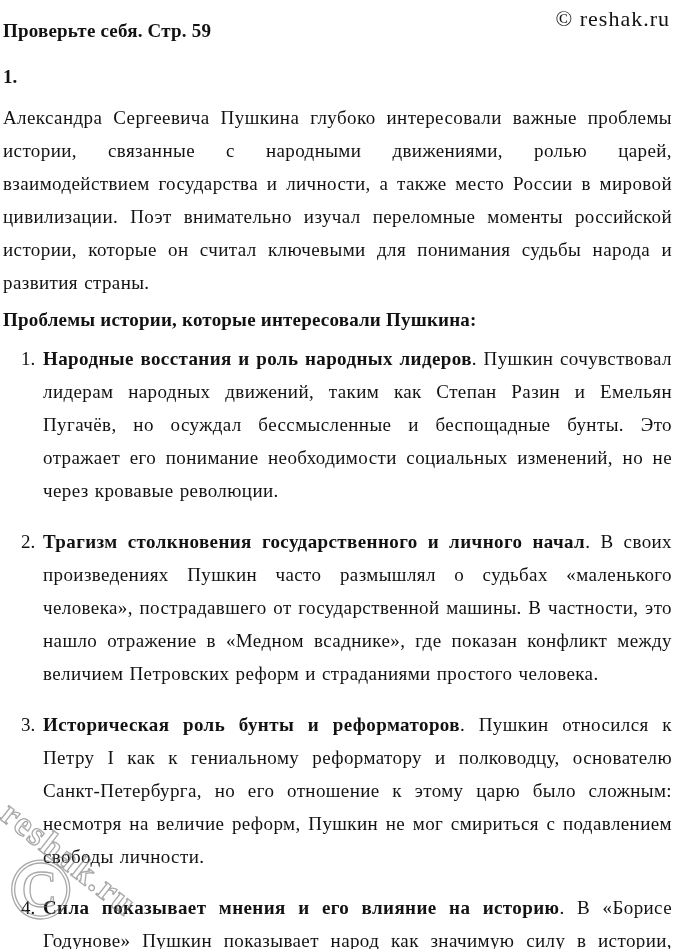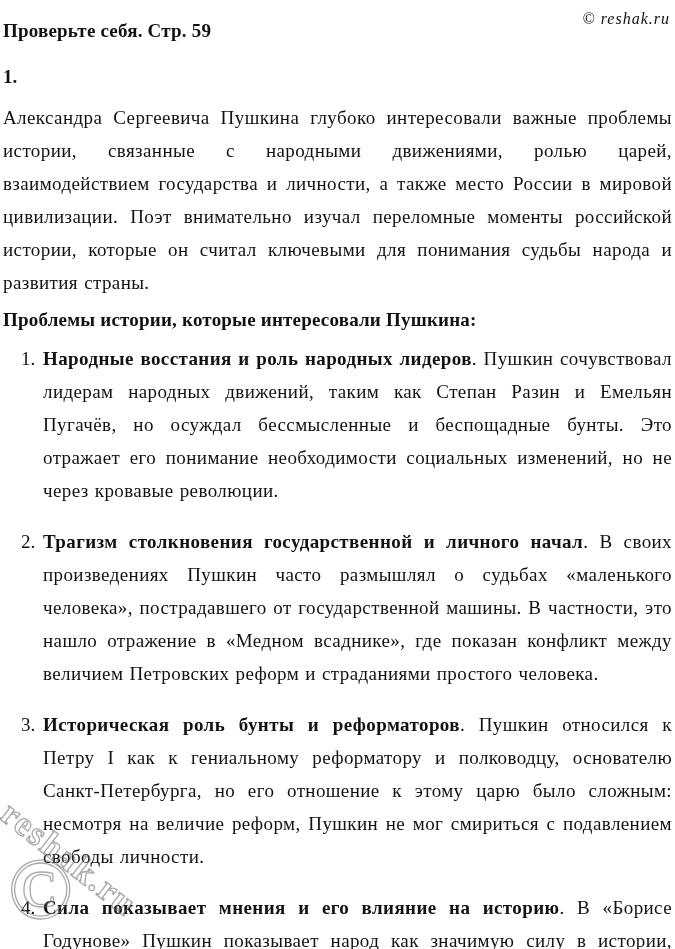--- a/index.html
+++ b/index.html
@@ -23,25 +23,24 @@
     align-items: flex-start;
   }
   .doc-title {
     font-size: 19px;
     font-weight: bold;
     line-height: 26px;
     letter-spacing: 0.2px;
     margin-top: 12px;
   }
   .brand {
-    font-size: 16px;
+    font-size: 22px;
     line-height: 26px;
     letter-spacing: 1px;
     padding-right: 2px;
-    font-style: italic;
   }
   .section-number {
     font-weight: bold;
     font-size: 19px;
     line-height: 33px;
     margin-top: 16px;
   }
   .intro {
     margin-top: 8px;
     font-size: 19px;
@@ -124,21 +123,21 @@
 
   <div class="items">
 
     <div class="item">
       <span class="item-num">1.</span>
       <span class="item-body"><b class="item-title">Народные восстания и роль народных лидеров</b><span>. Пушкин сочувствовал лидерам народных движений, таким как Степан Разин и Емельян Пугачёв, но осуждал бессмысленные и беспощадные бунты. Это отражает его понимание необходимости социальных изменений, но не через кровавые революции.</span></span>
     </div>
 
     <div class="item">
       <span class="item-num">2.</span>
-      <span class="item-body"><b class="item-title">Трагизм столкновения государственной и личного начал</b><span>. В своих произведениях Пушкин часто размышлял о судьбах «маленького человека», пострадавшего от государственной машины. В частности, это нашло отражение в «Медном всаднике», где показан конфликт между величием Петровских реформ и страданиями простого человека.</span></span>
+      <span class="item-body"><b class="item-title">Трагизм столкновения государственного и личного начал</b><span>. В своих произведениях Пушкин часто размышлял о судьбах «маленького человека», пострадавшего от государственной машины. В частности, это нашло отражение в «Медном всаднике», где показан конфликт между величием Петровских реформ и страданиями простого человека.</span></span>
     </div>
 
     <div class="item">
       <span class="item-num">3.</span>
       <span class="item-body"><b class="item-title">Историческая роль бунты и реформаторов</b><span>. Пушкин относился к Петру I как к гениальному реформатору и полководцу, основателю Санкт-Петербурга, но его отношение к этому царю было сложным: несмотря на величие реформ, Пушкин не мог смириться с подавлением свободы личности.</span></span>
     </div>
 
     <div class="item">
       <span class="item-num">4.</span>
       <span class="item-body"><b class="item-title">Сила показывает мнения и его влияние на историю</b><span>. В «Борисе Годунове» Пушкин показывает народ как значимую силу в истории, которая способна не только проявлять жестокость, но и сострадание.</span></span>

